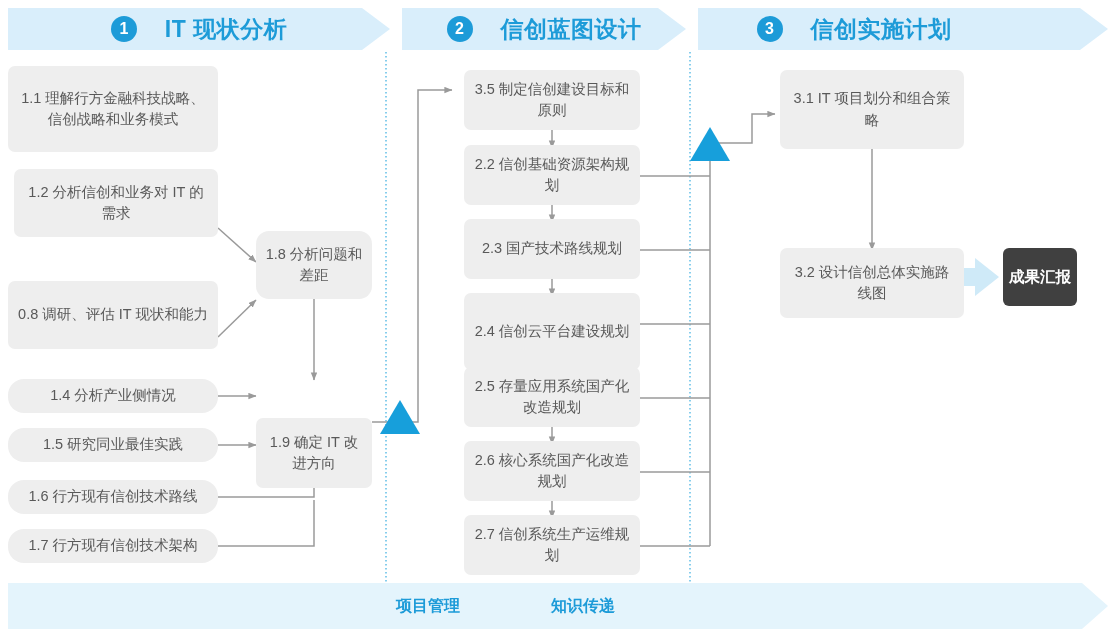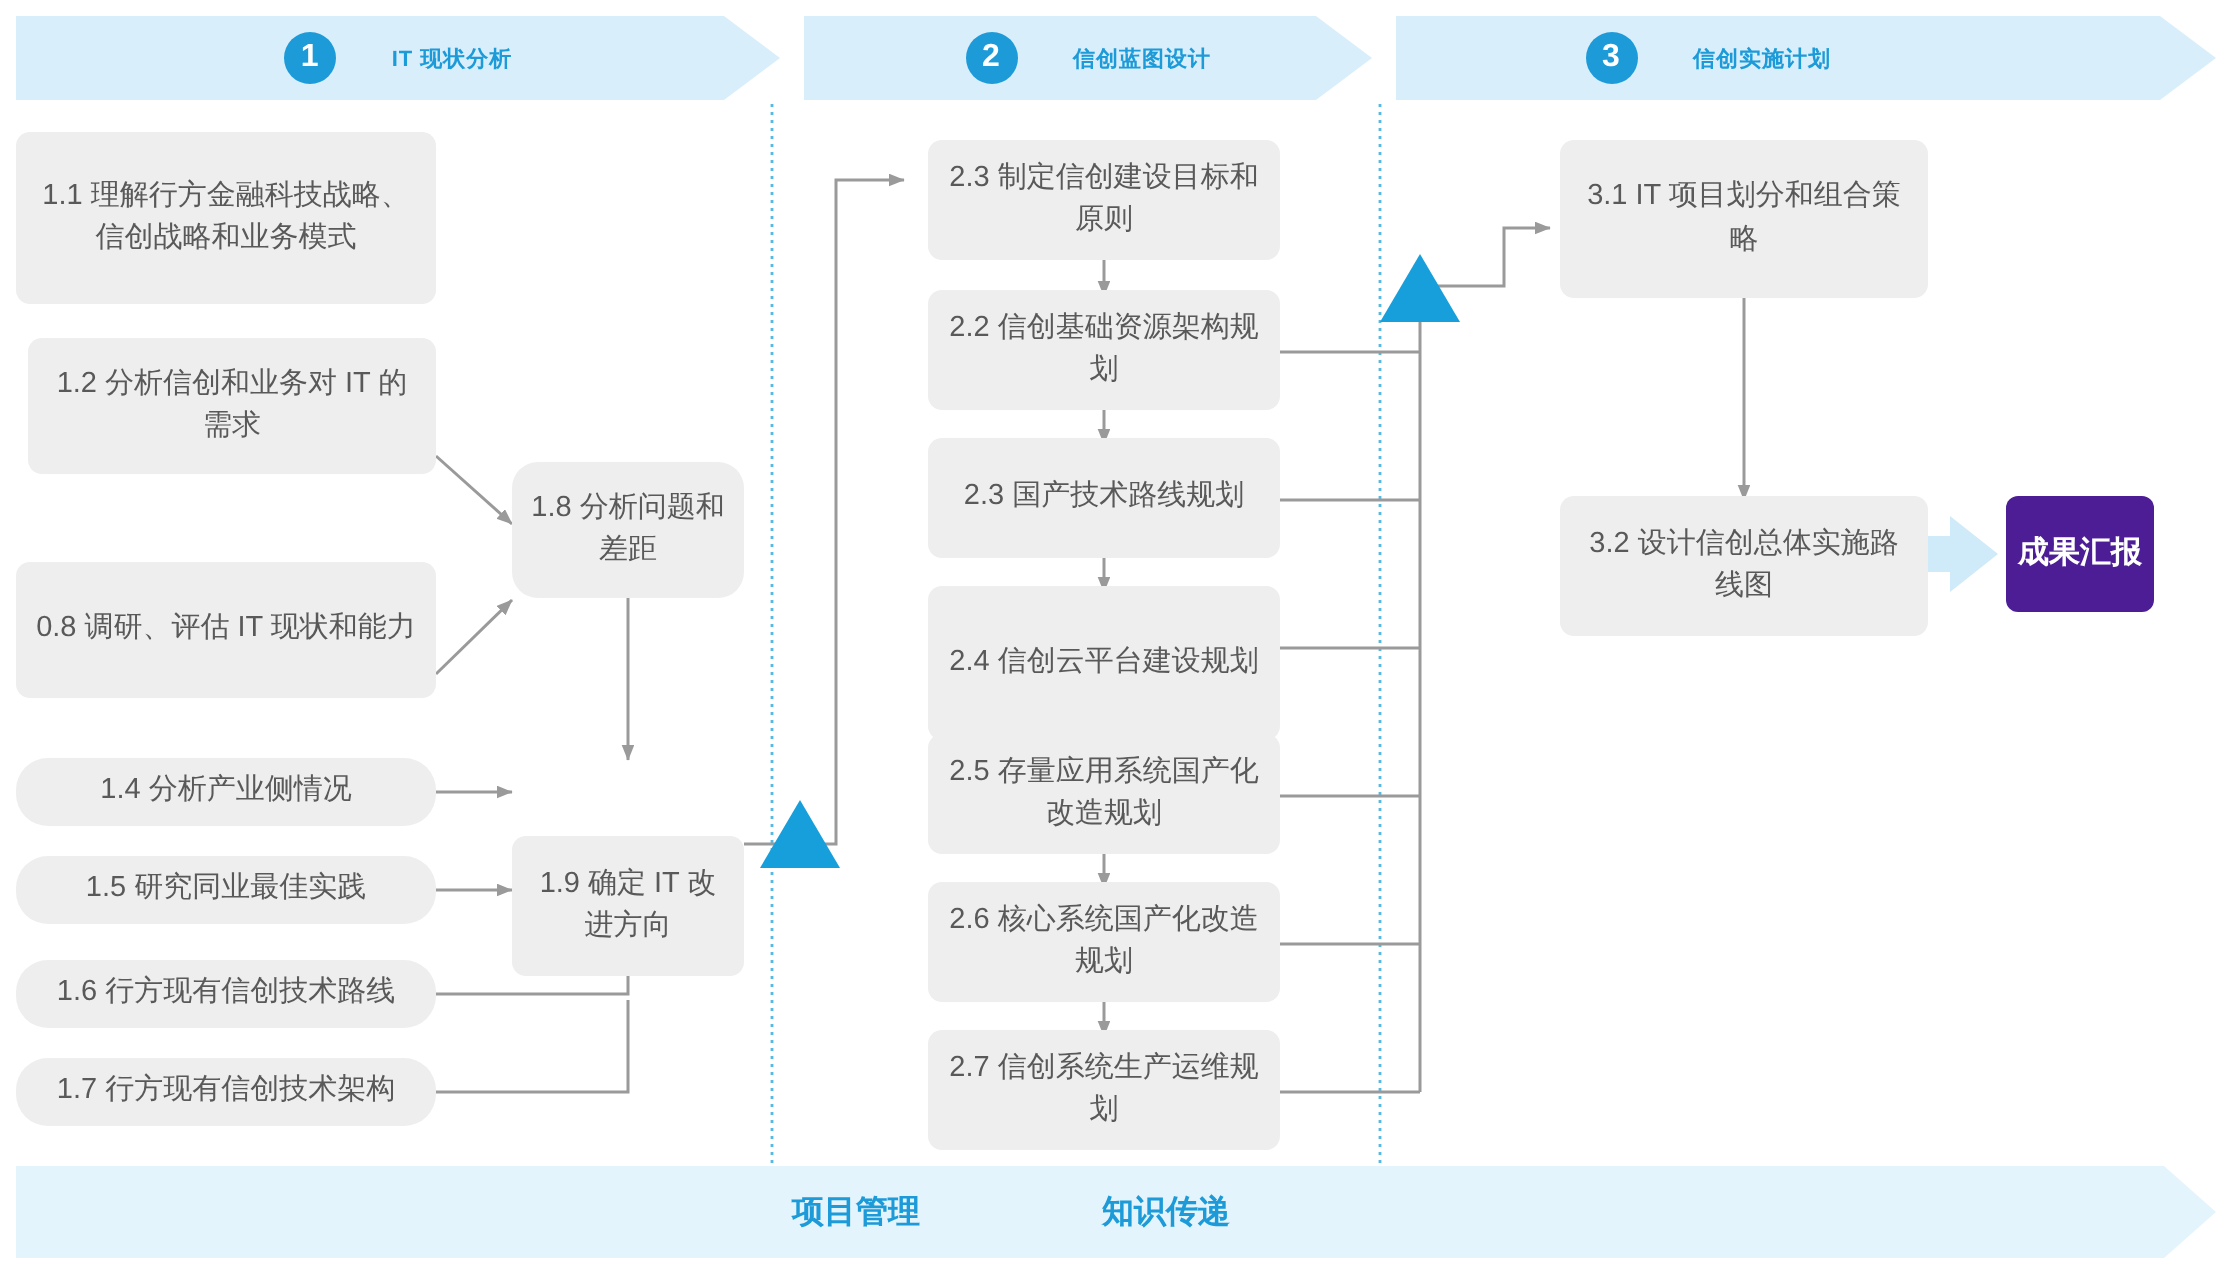--- a/index.html
+++ b/index.html
@@ -5,30 +5,30 @@
   html,body{margin:0;padding:0;background:#ffffff;}
   body{font-family:"Liberation Sans","DejaVu Sans",sans-serif;}
   #stage{position:relative;width:1115px;height:638px;overflow:hidden;background:#fff;}
 
   
   .phase-band{position:absolute;top:8px;height:42px;}
   .phase-inner{position:absolute;inset:0;display:flex;align-items:center;justify-content:center;gap:9px;}
   .phase-num{width:26px;height:26px;border-radius:50%;background:#1d9bd8;color:#fff;
              font-size:16px;font-weight:bold;display:flex;align-items:center;justify-content:center;
              line-height:1;flex:0 0 auto;}
-  .phase-label{color:#1d9bd8;font-size:11px;font-weight:bold;letter-spacing:.5px;white-space:nowrap;margin-left:19px;}
+  .phase-label{color:#1d9bd8;font-size:23px;font-weight:bold;letter-spacing:.5px;white-space:nowrap;margin-left:19px;}
 
   
   .node{position:absolute;background:#eeeeee;border-radius:7px;display:flex;align-items:center;
         justify-content:center;text-align:center;color:#595959;font-size:14.5px;line-height:1.45;
         padding:4px 8px;box-sizing:border-box;}
   .node.one-line{border-radius:16px;}
 
   
-  .badge{position:absolute;background:#4c1d95;border-radius:6px;color:#ffffff;font-size:15.5px;
+  .badge{position:absolute;background:#404040;border-radius:6px;color:#ffffff;font-size:15.5px;
          font-weight:bold;line-height:1.35;display:flex;align-items:center;justify-content:center;
          text-align:right;}
 
   
   .legend{position:absolute;display:flex;align-items:center;gap:11px;}
   .legend-tri{width:0;height:0;border-left:14px solid transparent;border-right:14px solid transparent;
               border-bottom:22px solid #179fdb;}
   .legend-text{color:#595959;font-size:15.5px;font-weight:bold;white-space:nowrap;}
   .footer-labels{position:absolute;top:583px;height:46px;display:flex;align-items:center;}
   .footer-label{color:#1d9bd8;font-size:16px;font-weight:bold;position:absolute;white-space:nowrap;}
@@ -122,21 +122,21 @@
   <div class="node" style="left:8px;top:66px;width:210px;height:86px;">1.1 理解行方金融科技战略、信创战略和业务模式</div>
   <div class="node" style="left:14px;top:169px;width:204px;height:68px;">1.2 分析信创和业务对 IT 的需求</div>
   <div class="node" style="left:8px;top:281px;width:210px;height:68px;">0.8 调研、评估 IT 现状和能力</div>
   <div class="node one-line" style="left:8px;top:379px;width:210px;height:34px;">1.4 分析产业侧情况</div>
   <div class="node one-line" style="left:8px;top:428px;width:210px;height:34px;">1.5 研究同业最佳实践</div>
   <div class="node one-line" style="left:8px;top:480px;width:210px;height:34px;">1.6 行方现有信创技术路线</div>
   <div class="node one-line" style="left:8px;top:529px;width:210px;height:34px;">1.7 行方现有信创技术架构</div>
   <div class="node" style="left:256px;top:231px;width:116px;height:68px;border-radius:13px;">1.8 分析问题和差距</div>
   <div class="node" style="left:256px;top:382px;width:116px;height:70px;margin-top:36px;">1.9 确定 IT 改进方向</div>
 
-  <div class="node" style="left:464px;top:70px;width:176px;height:60px;">2.3 制定信创建设目标和原则</div>
+  <div class="node" style="left:464px;top:70px;width:176px;height:60px;">3.5 制定信创建设目标和原则</div>
   <div class="node" style="left:464px;top:145px;width:176px;height:60px;">2.2 信创基础资源架构规划</div>
   <div class="node" style="left:464px;top:219px;width:176px;height:60px;">2.3 国产技术路线规划</div>
   <div class="node" style="left:464px;top:293px;width:176px;height:77px;">2.4 信创云平台建设规划</div>
   <div class="node" style="left:464px;top:367px;width:176px;height:60px;">2.5 存量应用系统国产化改造规划</div>
   <div class="node" style="left:464px;top:441px;width:176px;height:60px;">2.6 核心系统国产化改造规划</div>
   <div class="node" style="left:464px;top:515px;width:176px;height:60px;">2.7 信创系统生产运维规划</div>
 
   <div class="node" style="left:780px;top:70px;width:184px;height:79px;">3.1 IT 项目划分和组合策略</div>
   <div class="node" style="left:780px;top:248px;width:184px;height:70px;">3.2 设计信创总体实施路线图</div>
 

